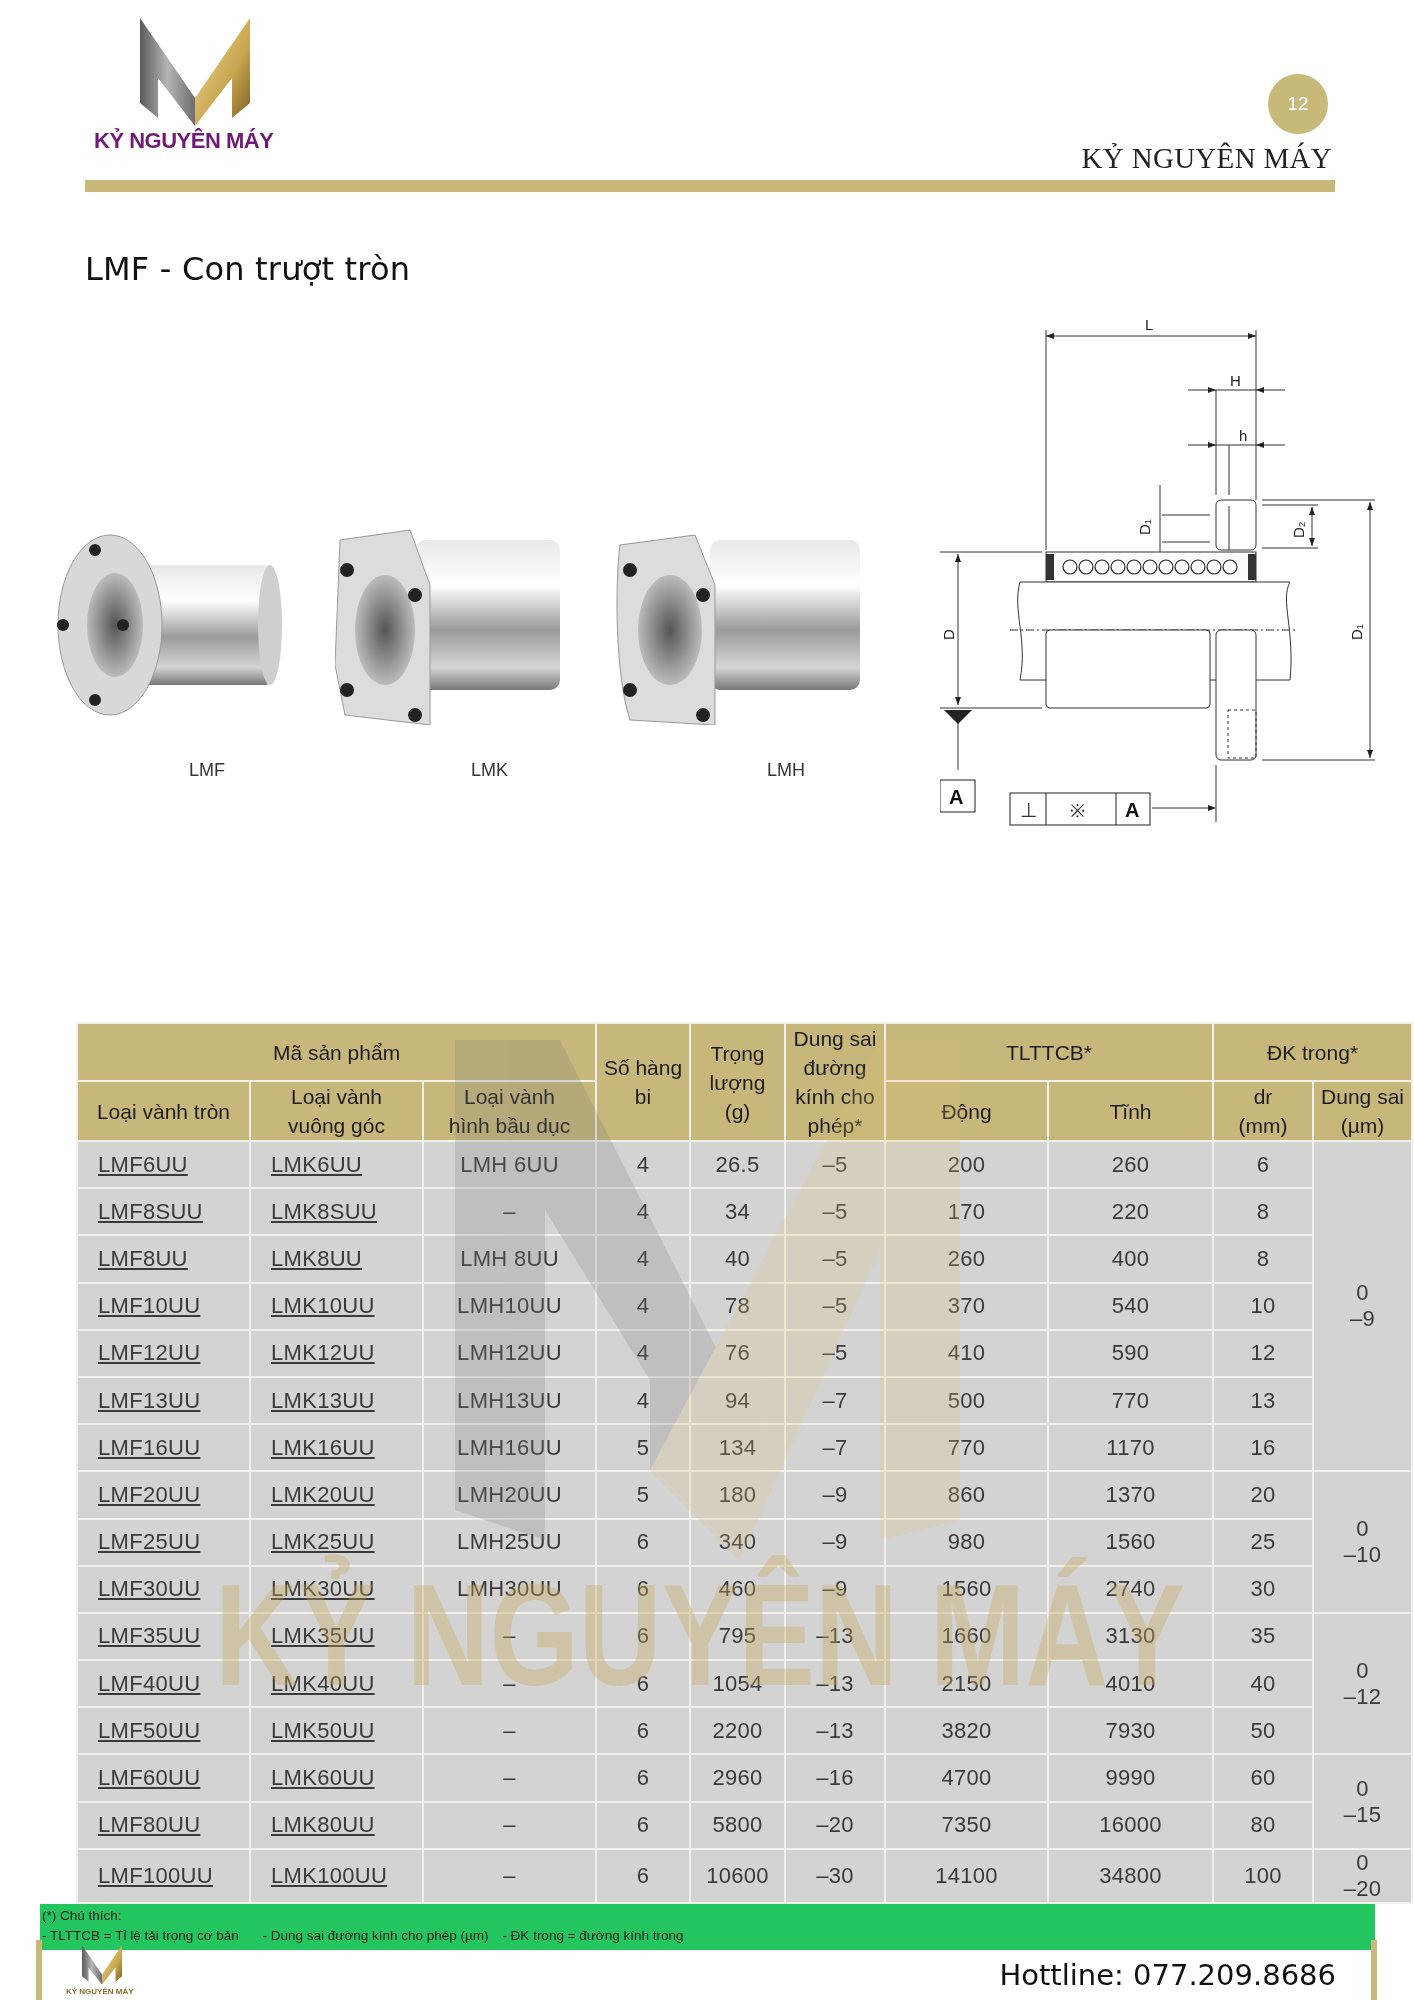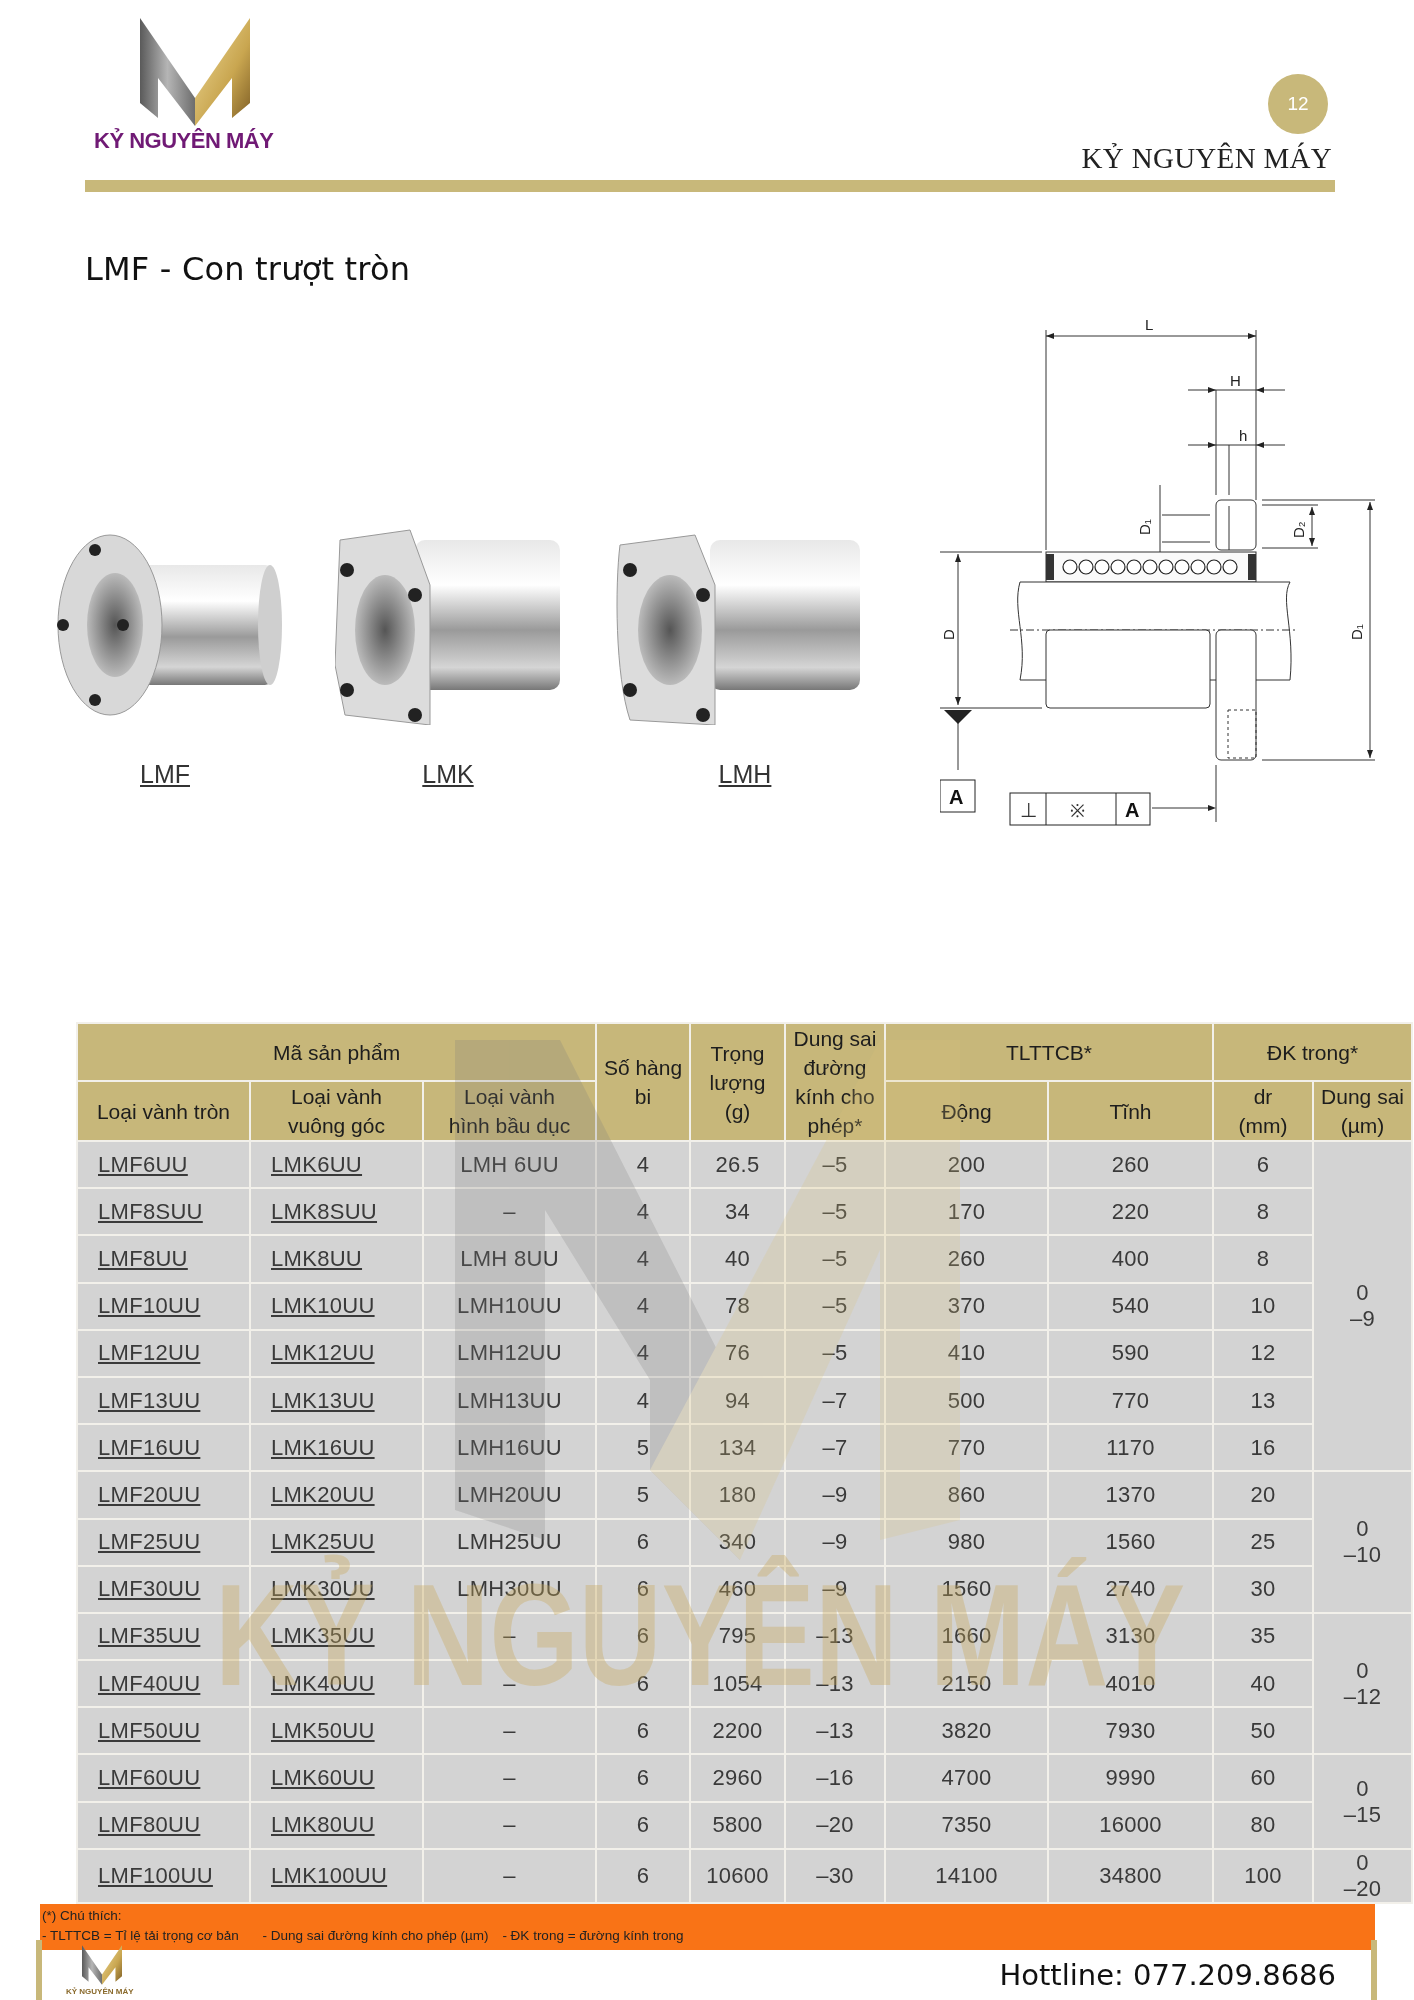--- a/index.html
+++ b/index.html
@@ -12,34 +12,34 @@
   .logo-text { position: absolute; left: 6px; top: 110px; font-weight: bold; font-size: 22px; letter-spacing: -0.5px; white-space: nowrap; }
   .logo-text .dark { color: #701a75; }
   .page-badge { position: absolute; left: 1268px; top: 74px; width: 60px; height: 60px; border-radius: 50%; background: #c8b87a; color: #fff; font-size: 19px; display: flex; align-items: center; justify-content: center; }
   .brand-serif { position: absolute; right: 82px; top: 142px; font-family: "Liberation Serif", "DejaVu Serif", serif; font-size: 29px; color: #222; letter-spacing: 0.3px; white-space: nowrap; }
   .gold-bar { position: absolute; left: 85px; top: 180px; width: 1250px; height: 12px; background: #c8b87a; }
 
   .page-title { position: absolute; left: 85px; top: 250px; font-size: 32px; color: #111; font-family: "DejaVu Sans", sans-serif; letter-spacing: 0.2px; }
 
   
   .product { position: absolute; top: 525px; }
-  .product-label { position: absolute; top: 760px; font-size: 25px; color: #333; width: 120px; text-align: center; text-decoration: underline; }
+  .product-label { position: absolute; top: 760px; font-size: 18px; color: #333; width: 120px; text-align: right; }
 
   
   .diagram { position: absolute; left: 940px; top: 310px; width: 440px; height: 520px; }
 
   
   .spec-table-wrap { position: absolute; left: 40px; top: 1022px; width: 1335px; }
   table.spec { width: 100%; border-collapse: collapse; table-layout: fixed; margin-left: 36px; }
   table.spec th, table.spec td { border: 2px solid #f2f0ea; text-align: center; vertical-align: middle; }
   table.spec th { background: #c7b77a; color: #1d1d1d; font-weight: normal; font-size: 21px; line-height: 29px; padding: 0 2px; }
   table.spec td { background: #d3d3d3; color: #3a3a3a; font-size: 22px; height: 47.2px; letter-spacing: 0.3px; }
   table.spec td.left { text-align: left; padding-left: 20px; text-decoration: underline; }
   table.spec td.tol { line-height: 26px; font-size: 22px; }
-  .notes { background: #f97316; font-size: 13.5px; color: #222; padding: 2px 0 4px 2px; line-height: 20px; }
+  .notes { background: #22c55e; font-size: 13.5px; color: #222; padding: 2px 0 4px 2px; line-height: 20px; }
   .notes span.gap { display: inline-block; width: 20px; }
 
   
   .watermark { position: absolute; left: 0; top: 0; width: 1414px; height: 2000px; pointer-events: none; }
 
   
   .footer-bar-left { position: absolute; left: 36px; top: 1940px; width: 6px; height: 60px; background: #c8b87a; }
   .footer-bar-right { position: absolute; left: 1371px; top: 1940px; width: 6px; height: 60px; background: #c8b87a; }
   .footer-logo { position: absolute; left: 62px; top: 1945px; width: 80px; height: 55px; }
   .footer-logo-text { position: absolute; left: 4px; top: 42px; font-size: 8px; font-weight: bold; color: #8a6a2c; white-space: nowrap; }

